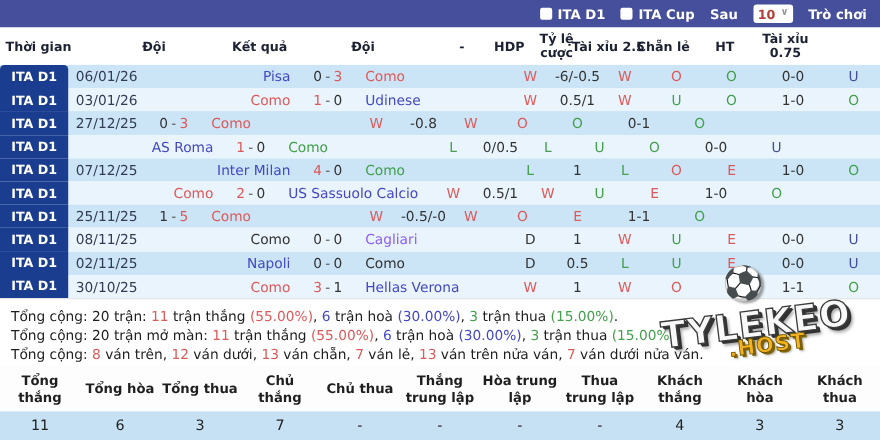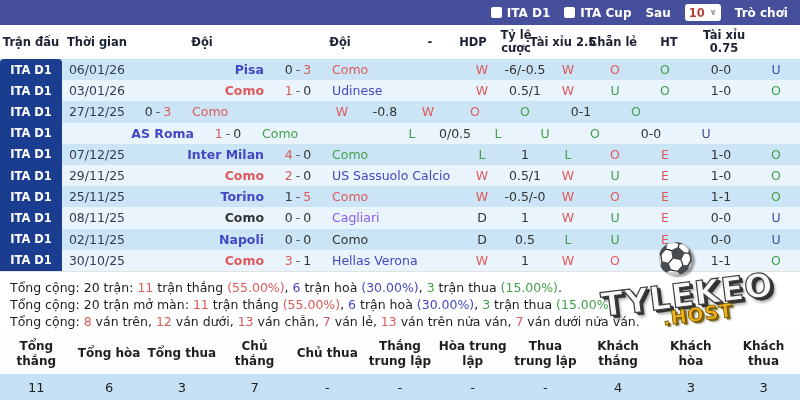--- a/index.html
+++ b/index.html
@@ -27,21 +27,21 @@
   .trow { display:flex; height:21.2px; align-items:center; font-size:12.5px; }
   .trow:nth-child(odd)  { background:#cbe4f6; }
   .trow:nth-child(even) { background:#e9f4fc; }
   .c { display:flex; align-items:center; justify-content:center; height:100%; text-align:center; }
   .cl{width:62px} .cd{width:70px} .chm{width:140px} .csc{width:52px} .caw{width:136px}
   .cr{width:44px} .chdp{width:42px} .codds{width:44px} .cou25{width:50px} .coe{width:50px}
   .cht{width:62px} .cou{width:48px}
   .trow .cl { background:#1b3d8f; color:#fff; font-weight:700; font-size:11.5px; }
   .trow:first-child .cl { border-radius:4px 4px 0 0; }
   .trow .cd { color:#323c55; }
-  .trow .chm { justify-content:flex-end; padding-right:8px;font-weight:bold; }
+  .trow .chm { justify-content:flex-end; padding-right:8px; }
   .trow .caw { justify-content:flex-start; padding-left:8px; }
   .trow .csc { gap:3px; }
   .trow .csc .dash { color:#555; }
   .trow .chdp, .trow .cht { color:#333; }
 
   
   .summary { position:absolute; top:271px; left:0; width:800px; height:62px;
     background:#fff; border-top:1px solid #e2e2e2; padding:7px 0 0 10px;
     font-size:12.5px; line-height:17px; color:#1e1e1e; }
 
@@ -82,23 +82,23 @@
     </span>
     <span>Sau</span>
     <span class="select">
       <span class="val">10</span>
       <span class="chev">∨</span>
     </span>
     <span>Trò chơi</span>
   </div>
 
   <div class="thead">
-    <div class="c cl">Trận đấu</div>
     <div class="c cd">Thời gian</div>
     <div class="c chm">Đội</div>
+    <div class="c csc">Kết quả</div>
     <div class="c caw">Đội</div>
     <div class="c cr">-</div>
     <div class="c chdp">HDP</div>
     <div class="c codds wrap">Tỷ lệ cược</div>
     <div class="c cou25">Tài xỉu 2.5</div>
     <div class="c coe">Chẵn lẻ</div>
     <div class="c cht">HT</div>
     <div class="c cou wrap">Tài xỉu 0.75</div>
   </div>
 
@@ -191,41 +191,39 @@
       <div class="c chdp">1</div>
       <div class="c codds" style="color: rgb(67, 160, 76);">L</div>
       <div class="c cou25" style="color: rgb(221, 90, 90);">O</div>
       <div class="c coe" style="color: rgb(221, 90, 90);">E</div>
       <div class="c cht">1-0</div>
       <div class="c cou" style="color: rgb(67, 160, 76);">O</div>
     </div>
 
     <div class="trow">
       <div class="c cl">ITA D1</div>
-      <div class="c cd">29/11/25</div>
       <div class="c chm" style="color: rgb(221, 90, 90);">Como</div>
       <div class="c csc">
         <span style="color: rgb(221, 90, 90);">2</span>
         <span class="dash">-</span>
         <span style="color: rgb(51, 51, 51);">0</span>
       </div>
       <div class="c caw" style="color: rgb(67, 72, 196);">US Sassuolo Calcio</div>
       <div class="c cr" style="color: rgb(221, 90, 90);">W</div>
       <div class="c chdp">0.5/1</div>
       <div class="c codds" style="color: rgb(221, 90, 90);">W</div>
       <div class="c cou25" style="color: rgb(67, 160, 76);">U</div>
       <div class="c coe" style="color: rgb(221, 90, 90);">E</div>
       <div class="c cht">1-0</div>
       <div class="c cou" style="color: rgb(67, 160, 76);">O</div>
     </div>
 
     <div class="trow">
       <div class="c cl">ITA D1</div>
       <div class="c cd">25/11/25</div>
-      <div class="c chm" style="color: rgb(67, 72, 196);">Torino</div>
       <div class="c csc">
         <span style="color: rgb(51, 51, 51);">1</span>
         <span class="dash">-</span>
         <span style="color: rgb(221, 90, 90);">5</span>
       </div>
       <div class="c caw" style="color: rgb(221, 90, 90);">Como</div>
       <div class="c cr" style="color: rgb(221, 90, 90);">W</div>
       <div class="c chdp">-0.5/-0</div>
       <div class="c codds" style="color: rgb(221, 90, 90);">W</div>
       <div class="c cou25" style="color: rgb(221, 90, 90);">O</div>

